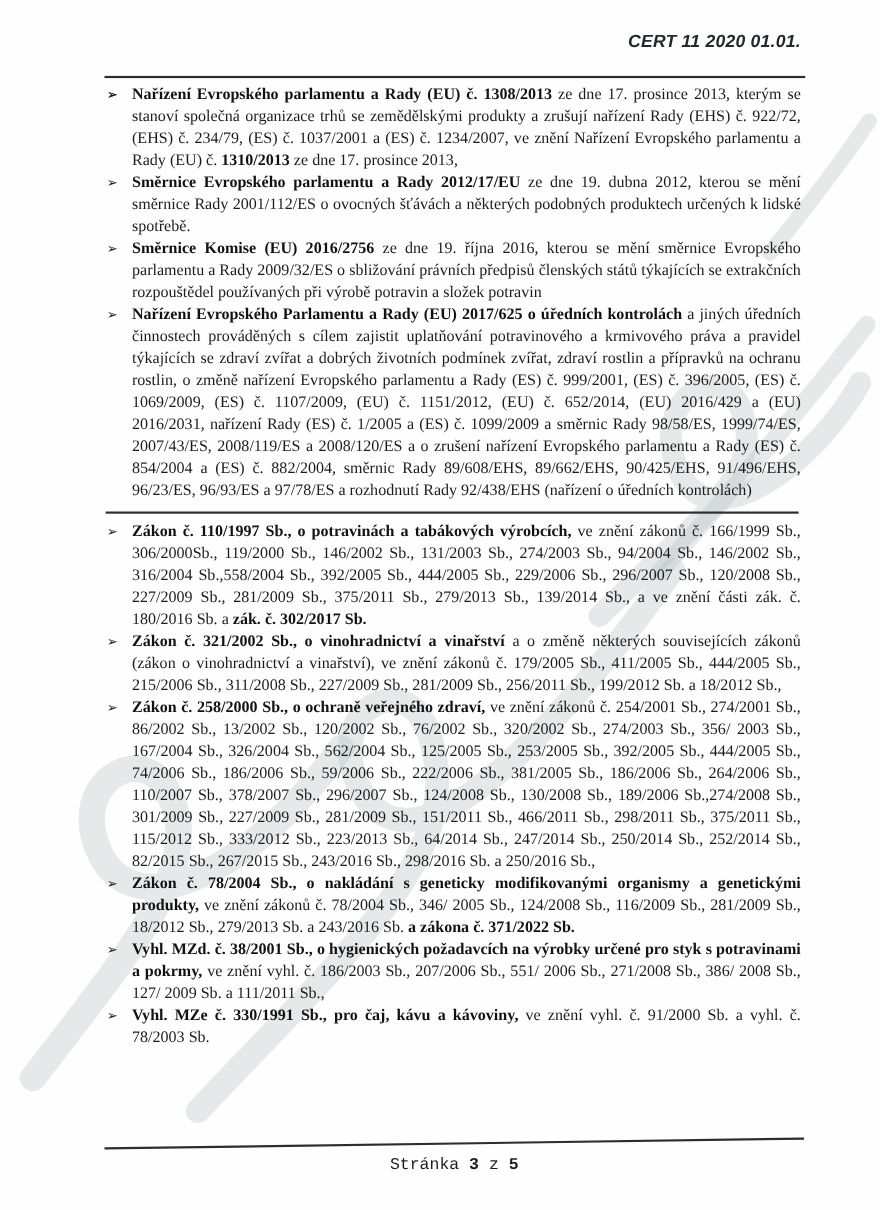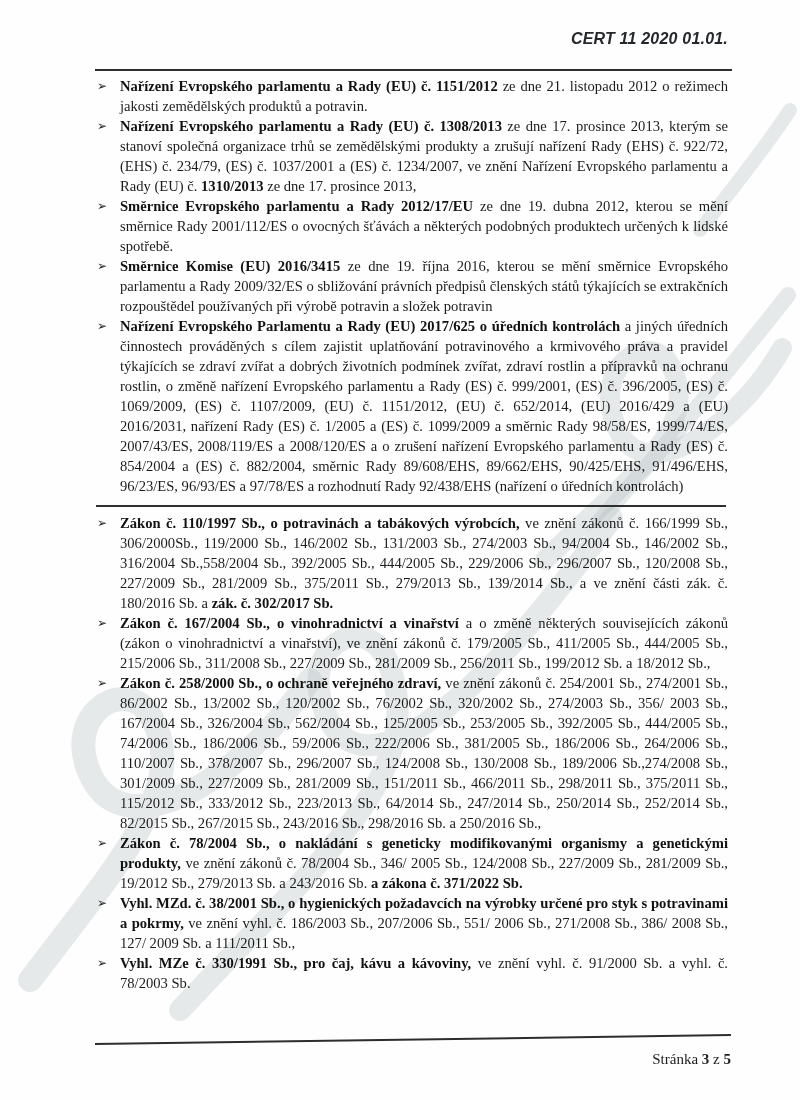--- a/index.html
+++ b/index.html
@@ -61,22 +61,22 @@
     width:630px;
   }
   
   .rule-bottom{
     left:95px;width:636px;top:1043px;
     transform:rotate(-0.8deg);
     transform-origin:left center;
   }
   .footer-text{
     position:absolute;top:1051px;left:95px;width:636px;z-index:2;
-    text-align:right;
-    font-family:Liberation Serif, serif;
+    text-align:center;
+    font-family:Liberation Mono, monospace;
     font-size:15px;color:#1d1d1d;
   }
   .footer-text b{font-weight:bold;}
 </style>
 </head>
 <body>
 
 <div class="page">
 
   <svg class="watermark" viewBox="0 0 800 1100" xmlns="http://www.w3.org/2000/svg" aria-hidden="true">
@@ -90,32 +90,32 @@
   </svg>
 
   <div class="doc-header">
     <span>CERT 11 2020 01.01.</span>
   </div>
 
   <div class="rule rule-top"></div>
 
   <div class="content">
     <ul class="legal-list">
-        <li><span class="bullet">➢</span><span><b>Nařízení Evropského parlamentu a Rady (EU) č. 1151/2012</b><span> ze dne 21. listopadu 2012 o režimech jakosti zemědělských produktů a potravin.</span></span></li>
+        <li><span class="bullet">➢</span></li>
         <li><span class="bullet">➢</span><span><b>Nařízení Evropského parlamentu a Rady (EU) č. 1308/2013</b><span> ze dne 17. prosince 2013, kterým se stanoví společná organizace trhů se zemědělskými produkty a zrušují nařízení Rady (EHS) č. 922/72, (EHS) č. 234/79, (ES) č. 1037/2001 a (ES) č. 1234/2007, ve znění Nařízení Evropského parlamentu a Rady (EU) č. </span><b>1310/2013</b><span> ze dne 17. prosince 2013,</span></span></li>
         <li><span class="bullet">➢</span><span><b>Směrnice Evropského parlamentu a Rady 2012/17/EU</b><span> ze dne 19. dubna 2012, kterou se mění směrnice Rady 2001/112/ES o ovocných šťávách a některých podobných produktech určených k lidské spotřebě.</span></span></li>
-        <li><span class="bullet">➢</span><span><b>Směrnice Komise (EU) 2016/3415</b><span> ze dne 19. října 2016, kterou se mění směrnice Evropského parlamentu a Rady 2009/32/ES o sbližování právních předpisů členských států týkajících se extrakčních rozpouštědel používaných při výrobě potravin a složek potravin</span></span></li>
+        <li><span class="bullet">➢</span><span><b>Směrnice Komise (EU) 2016/2756</b><span> ze dne 19. října 2016, kterou se mění směrnice Evropského parlamentu a Rady 2009/32/ES o sbližování právních předpisů členských států týkajících se extrakčních rozpouštědel používaných při výrobě potravin a složek potravin</span></span></li>
         <li><span class="bullet">➢</span><span><b>Nařízení Evropského Parlamentu a Rady (EU) 2017/625 o úředních kontrolách</b><span> a jiných úředních činnostech prováděných s cílem zajistit uplatňování potravinového a krmivového práva a pravidel týkajících se zdraví zvířat a dobrých životních podmínek zvířat, zdraví rostlin a přípravků na ochranu rostlin, o změně nařízení Evropského parlamentu a Rady (ES) č. 999/2001, (ES) č. 396/2005, (ES) č. 1069/2009, (ES) č. 1107/2009, (EU) č. 1151/2012, (EU) č. 652/2014, (EU) 2016/429 a (EU) 2016/2031, nařízení Rady (ES) č. 1/2005 a (ES) č. 1099/2009 a směrnic Rady 98/58/ES, 1999/74/ES, 2007/43/ES, 2008/119/ES a 2008/120/ES a o zrušení nařízení Evropského parlamentu a Rady (ES) č. 854/2004 a (ES) č. 882/2004, směrnic Rady 89/608/EHS, 89/662/EHS, 90/425/EHS, 91/496/EHS, 96/23/ES, 96/93/ES a 97/78/ES a rozhodnutí Rady 92/438/EHS (nařízení o úředních kontrolách)</span></span></li>
       </ul>
     <div class="rule-mid"></div>
     <ul class="legal-list">
         <li><span class="bullet">➢</span><span><b>Zákon č. 110/1997 Sb., o potravinách a tabákových výrobcích,</b><span> ve znění zákonů č. 166/1999 Sb., 306/2000Sb., 119/2000 Sb., 146/2002 Sb., 131/2003 Sb., 274/2003 Sb., 94/2004 Sb., 146/2002 Sb., 316/2004 Sb.,558/2004 Sb., 392/2005 Sb., 444/2005 Sb., 229/2006 Sb., 296/2007 Sb., 120/2008 Sb., 227/2009 Sb., 281/2009 Sb., 375/2011 Sb., 279/2013 Sb., 139/2014 Sb., a ve znění části zák. č. 180/2016 Sb. a </span><b>zák. č. 302/2017 Sb.</b></span></li>
-        <li><span class="bullet">➢</span><span><b>Zákon č. 167/2004 Sb., o vinohradnictví a vinařství</b><span> a o změně některých souvisejících zákonů (zákon o vinohradnictví a vinařství), ve znění zákonů č. 179/2005 Sb., 411/2005 Sb., 444/2005 Sb., 215/2006 Sb., 311/2008 Sb., 227/2009 Sb., 281/2009 Sb., 256/2011 Sb., 199/2012 Sb. a 18/2012 Sb.,</span></span></li>
+        <li><span class="bullet">➢</span><span><b>Zákon č. 321/2002 Sb., o vinohradnictví a vinařství</b><span> a o změně některých souvisejících zákonů (zákon o vinohradnictví a vinařství), ve znění zákonů č. 179/2005 Sb., 411/2005 Sb., 444/2005 Sb., 215/2006 Sb., 311/2008 Sb., 227/2009 Sb., 281/2009 Sb., 256/2011 Sb., 199/2012 Sb. a 18/2012 Sb.,</span></span></li>
         <li><span class="bullet">➢</span><span><b>Zákon č. 258/2000 Sb., o ochraně veřejného zdraví,</b><span> ve znění zákonů č. 254/2001 Sb., 274/2001 Sb., 86/2002 Sb., 13/2002 Sb., 120/2002 Sb., 76/2002 Sb., 320/2002 Sb., 274/2003 Sb., 356/ 2003 Sb., 167/2004 Sb., 326/2004 Sb., 562/2004 Sb., 125/2005 Sb., 253/2005 Sb., 392/2005 Sb., 444/2005 Sb., 74/2006 Sb., 186/2006 Sb., 59/2006 Sb., 222/2006 Sb., 381/2005 Sb., 186/2006 Sb., 264/2006 Sb., 110/2007 Sb., 378/2007 Sb., 296/2007 Sb., 124/2008 Sb., 130/2008 Sb., 189/2006 Sb.,274/2008 Sb., 301/2009 Sb., 227/2009 Sb., 281/2009 Sb., 151/2011 Sb., 466/2011 Sb., 298/2011 Sb., 375/2011 Sb., 115/2012 Sb., 333/2012 Sb., 223/2013 Sb., 64/2014 Sb., 247/2014 Sb., 250/2014 Sb., 252/2014 Sb., 82/2015 Sb., 267/2015 Sb., 243/2016 Sb., 298/2016 Sb. a 250/2016 Sb.,</span></span></li>
-        <li><span class="bullet">➢</span><span><b>Zákon č. 78/2004 Sb., o nakládání s geneticky modifikovanými organismy a genetickými produkty,</b><span> ve znění zákonů č. 78/2004 Sb., 346/ 2005 Sb., 124/2008 Sb., 227/2009 Sb., 281/2009 Sb., 19/2012 Sb., 279/2013 Sb. a 243/2016 Sb. </span><b>a zákona č. 371/2022 Sb.</b></span></li>
+        <li><span class="bullet">➢</span><span><b>Zákon č. 78/2004 Sb., o nakládání s geneticky modifikovanými organismy a genetickými produkty,</b><span> ve znění zákonů č. 78/2004 Sb., 346/ 2005 Sb., 124/2008 Sb., 116/2009 Sb., 281/2009 Sb., 18/2012 Sb., 279/2013 Sb. a 243/2016 Sb. </span><b>a zákona č. 371/2022 Sb.</b></span></li>
         <li><span class="bullet">➢</span><span><b>Vyhl. MZd. č. 38/2001 Sb., o hygienických požadavcích na výrobky určené pro styk s potravinami a pokrmy,</b><span> ve znění vyhl. č. 186/2003 Sb., 207/2006 Sb., 551/ 2006 Sb., 271/2008 Sb., 386/ 2008 Sb., 127/ 2009 Sb. a  111/2011 Sb.,</span></span></li>
         <li><span class="bullet">➢</span><span><b>Vyhl. MZe č. 330/1991 Sb., pro čaj, kávu a kávoviny,</b><span> ve znění vyhl. č. 91/2000 Sb. a vyhl. č. 78/2003 Sb.</span></span></li>
       </ul>
   </div>
 
   <div class="rule rule-bottom"></div>
   <div class="footer-text">
     <span>Stránka</span>
     <b>3</b>
     <span>z</span>

